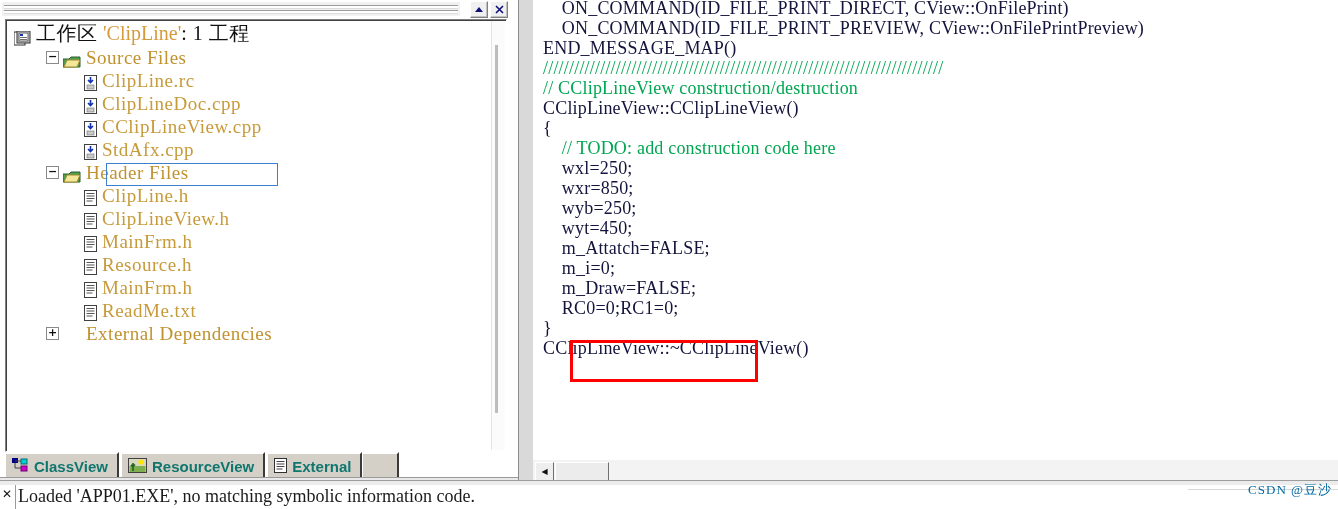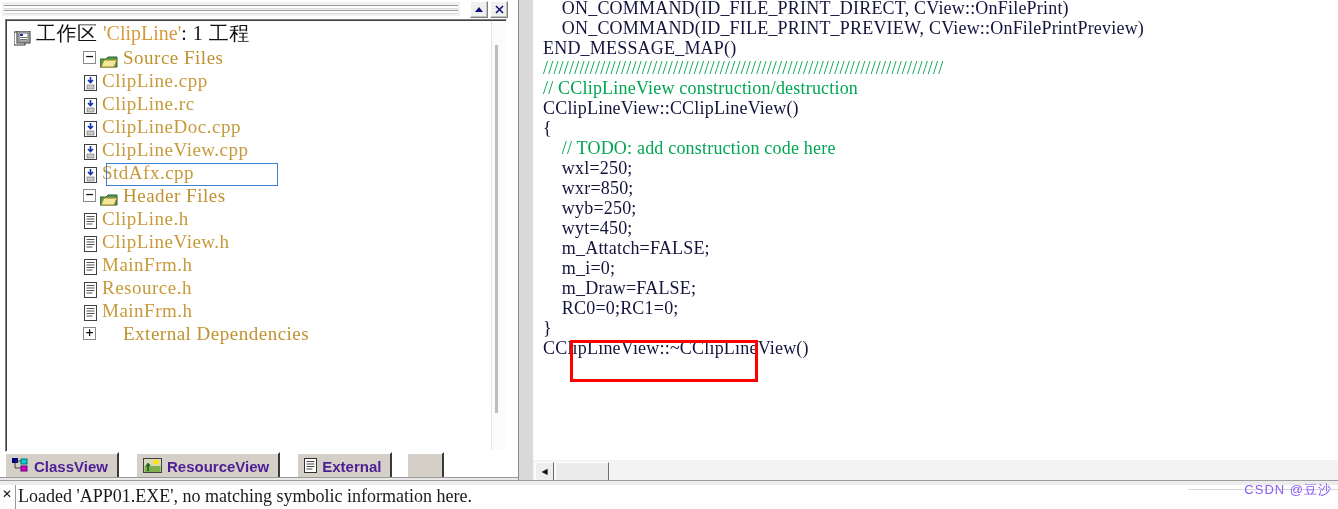--- a/index.html
+++ b/index.html
@@ -62,21 +62,21 @@
     font-size:19px;font-family:"Liberation Serif", serif;
     color:#c79a3a;
   }
   .row .lbl{letter-spacing:0.5px;}
 
   .row.root{color:#1a1a1a;font-size:20px;padding-left:8px;height:26px;line-height:26px;}
   .row.root .lbl{color:#111;}
   .row.root .q{color:#d59a3c;}
 
   .row.proj{padding-left:18px;font-weight:bold;color:#b6801f;font-size:19px;}
-  .row.folder{color:#c0922f;margin-left:37px;}
+  .row.folder{color:#c0922f;}
   .row.file{color:#c79a3a;}
 
   .ind1{padding-left:40px;}
   .ind2{padding-left:62px;}
 
   
   .exp{
     display:inline-block;width:11px;height:11px;line-height:9px;text-align:center;
     border:1px solid #8a8a8a;background:#fff;color:#111;
     font-family:"DejaVu Sans", sans-serif;font-size:11px;font-weight:bold;
@@ -86,25 +86,25 @@
   
   .ico{display:inline-block;vertical-align:middle;margin-right:5px;position:relative;top:-2px;}
   .ico-ws{width:17px;height:15px;}
   .ico-proj{width:16px;height:15px;}
   .ico-folder{width:18px;height:13px;}
   .ico-doc{width:13px;height:16px;}
 
   
   .tabs{position:absolute;left:4px;top:452px;height:27px;}
   .tab{
-    position:relative;float:left;height:25px;margin-right:16px;
+    position:relative;float:left;height:25px;margin-right:1px;
     background:#d4d0c8;
     border:2px solid #ffffff;border-right-color:#3a3a3a;border-bottom-color:#3a3a3a;
     display:flex;align-items:center;padding:0 9px 0 6px;
-    font-family:"Liberation Sans", sans-serif;font-size:15px;font-weight:bold;color:#4c1d95;
+    font-family:"Liberation Sans", sans-serif;font-size:15px;font-weight:bold;color:#0f766e;
     cursor:default;
   }
   .tab .tico{display:inline-block;margin-right:5px;}
   .tab-blank{
     float:left;width:34px;height:25px;background:#d4d0c8;
     border:2px solid #ffffff;border-right-color:#3a3a3a;border-bottom-color:#3a3a3a;
     border-left:none;
   }
   .tabs-underline{position:absolute;left:0;top:477px;width:518px;height:3px;
     border-top:1px solid #9a9a9a;border-bottom:1px solid #ffffff;background:#e9e9e9;}
@@ -161,21 +161,21 @@
   #out-text{
     position:absolute;left:18px;top:6px;right:0;
     font-family:"Liberation Serif", serif;font-size:18px;line-height:20px;
     color:#1a1a1a;white-space:pre;overflow:hidden;
   }
   #out-border{position:absolute;left:15px;top:5px;width:1px;height:24px;background:#9a9a9a;}
 
   
   #watermark{
     position:absolute;right:6px;top:481px;
-    font-family:Liberation Sans, sans-serif;font-size:13px;color:#8b5cf6;
+    font-family:Liberation Serif, serif;font-size:13px;color:#0369a1;
     letter-spacing:1px;pointer-events:none;
   }
   #wm-line{position:absolute;right:0;top:489px;width:150px;height:1px;background:#d6d6d6;}
 </style>
 </head>
 <body>
 
 <div id="root">
 
   <div id="left-panel">
@@ -206,36 +206,31 @@
                 <rect x="6" y="8" width="7" height="1" fill="#707070"></rect>
               </svg></span><span class="lbl">工作区 </span><span class="q">'ClipLine'</span><span class="lbl">: 1 工程</span></div>
           <div class="row folder ind1"><span class="exp">−</span><span class="ico ico-folder"><svg width="18" height="13" viewBox="0 0 18 13">
                 <path d="M0 3 L6 3 L8 1 L17 1 L17 11 L0 11 Z" fill="#4f9e4f" stroke="#2c5f2c"></path>
                 <path d="M1 11 L4 4 L17 4 L14 11 Z" fill="#f5e79a" stroke="#a08a2a"></path>
               </svg></span><span class="lbl">Source Files</span></div>
           <div class="row file ind2"><span style="display: inline-block; width: 16px;"></span><span class="ico ico-doc"><svg width="13" height="16" viewBox="0 0 13 16">
                 <rect x="0.5" y="0.5" width="12" height="15" fill="#ffffff" stroke="#404040"></rect>
                 <path d="M6.5 2 L6.5 7 M4 5 L6.5 7.5 L9 5" stroke="#1030b0" stroke-width="1.6" fill="none"></path>
                 <rect x="3" y="10" width="7" height="4" fill="#c9c9c9" stroke="#707070" stroke-width="0.6"></rect>
-              </svg></span><span class="lbl">ClipLine.cpp</span></div>
-          <div class="row file ind2"><span style="display: inline-block; width: 16px;"></span><span class="ico ico-doc"><svg width="13" height="16" viewBox="0 0 13 16">
-                <rect x="0.5" y="0.5" width="12" height="15" fill="#ffffff" stroke="#404040"></rect>
-                <path d="M6.5 2 L6.5 7 M4 5 L6.5 7.5 L9 5" stroke="#1030b0" stroke-width="1.6" fill="none"></path>
-                <rect x="3" y="10" width="7" height="4" fill="#c9c9c9" stroke="#707070" stroke-width="0.6"></rect>
               </svg></span><span class="lbl">ClipLine.rc</span></div>
           <div class="row file ind2"><span style="display: inline-block; width: 16px;"></span><span class="ico ico-doc"><svg width="13" height="16" viewBox="0 0 13 16">
                 <rect x="0.5" y="0.5" width="12" height="15" fill="#ffffff" stroke="#404040"></rect>
                 <path d="M6.5 2 L6.5 7 M4 5 L6.5 7.5 L9 5" stroke="#1030b0" stroke-width="1.6" fill="none"></path>
                 <rect x="3" y="10" width="7" height="4" fill="#c9c9c9" stroke="#707070" stroke-width="0.6"></rect>
               </svg></span><span class="lbl">ClipLineDoc.cpp</span></div>
           <div class="row file ind2"><span style="display: inline-block; width: 16px;"></span><span class="ico ico-doc"><svg width="13" height="16" viewBox="0 0 13 16">
                 <rect x="0.5" y="0.5" width="12" height="15" fill="#ffffff" stroke="#404040"></rect>
                 <path d="M6.5 2 L6.5 7 M4 5 L6.5 7.5 L9 5" stroke="#1030b0" stroke-width="1.6" fill="none"></path>
                 <rect x="3" y="10" width="7" height="4" fill="#c9c9c9" stroke="#707070" stroke-width="0.6"></rect>
-              </svg></span><span class="lbl">ClipLineView.cpp</span></div>
+              </svg></span><span class="lbl">CClipLineView.cpp</span></div>
           <div class="row file ind2"><span style="display: inline-block; width: 16px;"></span><span class="ico ico-doc"><svg width="13" height="16" viewBox="0 0 13 16">
                 <rect x="0.5" y="0.5" width="12" height="15" fill="#ffffff" stroke="#404040"></rect>
                 <path d="M6.5 2 L6.5 7 M4 5 L6.5 7.5 L9 5" stroke="#1030b0" stroke-width="1.6" fill="none"></path>
                 <rect x="3" y="10" width="7" height="4" fill="#c9c9c9" stroke="#707070" stroke-width="0.6"></rect>
               </svg></span><span class="lbl">StdAfx.cpp</span></div>
           <div class="row folder ind1"><span class="exp">−</span><span class="ico ico-folder"><svg width="18" height="13" viewBox="0 0 18 13">
                 <path d="M0 3 L6 3 L8 1 L17 1 L17 11 L0 11 Z" fill="#4f9e4f" stroke="#2c5f2c"></path>
                 <path d="M1 11 L4 4 L17 4 L14 11 Z" fill="#f5e79a" stroke="#a08a2a"></path>
               </svg></span><span class="lbl">Header Files</span></div>
           <div class="row file ind2"><span style="display: inline-block; width: 16px;"></span><span class="ico ico-doc"><svg width="13" height="16" viewBox="0 0 13 16">
@@ -266,20 +261,27 @@
                 <rect x="2.5" y="8" width="8" height="1" fill="#555"></rect>
                 <rect x="2.5" y="10.5" width="6" height="1" fill="#555"></rect>
               </svg></span><span class="lbl">Resource.h</span></div>
           <div class="row file ind2"><span style="display: inline-block; width: 16px;"></span><span class="ico ico-doc"><svg width="13" height="16" viewBox="0 0 13 16">
                 <rect x="0.5" y="0.5" width="12" height="15" fill="#ffffff" stroke="#404040"></rect>
                 <rect x="2.5" y="3" width="8" height="1" fill="#555"></rect>
                 <rect x="2.5" y="5.5" width="8" height="1" fill="#555"></rect>
                 <rect x="2.5" y="8" width="8" height="1" fill="#555"></rect>
                 <rect x="2.5" y="10.5" width="6" height="1" fill="#555"></rect>
               </svg></span><span class="lbl">MainFrm.h</span></div>
+          <div class="row file ind2"><span style="display: inline-block; width: 16px;"></span><span class="ico ico-doc"><svg width="13" height="16" viewBox="0 0 13 16">
+                <rect x="0.5" y="0.5" width="12" height="15" fill="#ffffff" stroke="#404040"></rect>
+                <rect x="2.5" y="3" width="8" height="1" fill="#555"></rect>
+                <rect x="2.5" y="5.5" width="8" height="1" fill="#555"></rect>
+                <rect x="2.5" y="8" width="8" height="1" fill="#555"></rect>
+                <rect x="2.5" y="10.5" width="6" height="1" fill="#555"></rect>
+              </svg></span><span class="lbl">ReadMe.txt</span></div>
           <div class="row folder ind1"><span class="exp">+</span><span class="ico ico-folder"></span><span class="lbl">External Dependencies</span></div>
         </div>
 
       <div class="tree-scroll-v">
         <div class="thumb"></div>
       </div>
     </div>
 
     <div id="sel-box"></div>
 
@@ -327,18 +329,18 @@
 
   <div class="hscroll">
     <div class="arrow">◀</div>
     <div class="hthumb"></div>
   </div>
 
   <div id="output">
     <div id="out-sep"></div>
     <div id="out-close">✕</div>
     <div id="out-border"></div>
-    <div id="out-text">Loaded 'APP01.EXE', no matching symbolic information here.</div>
+    <div id="out-text">Loaded 'APP01.EXE', no matching symbolic information code.</div>
   </div>
 
   <div id="wm-line"></div>
   <div id="watermark">CSDN @豆沙</div>
 </div>
 
 </body></html>

